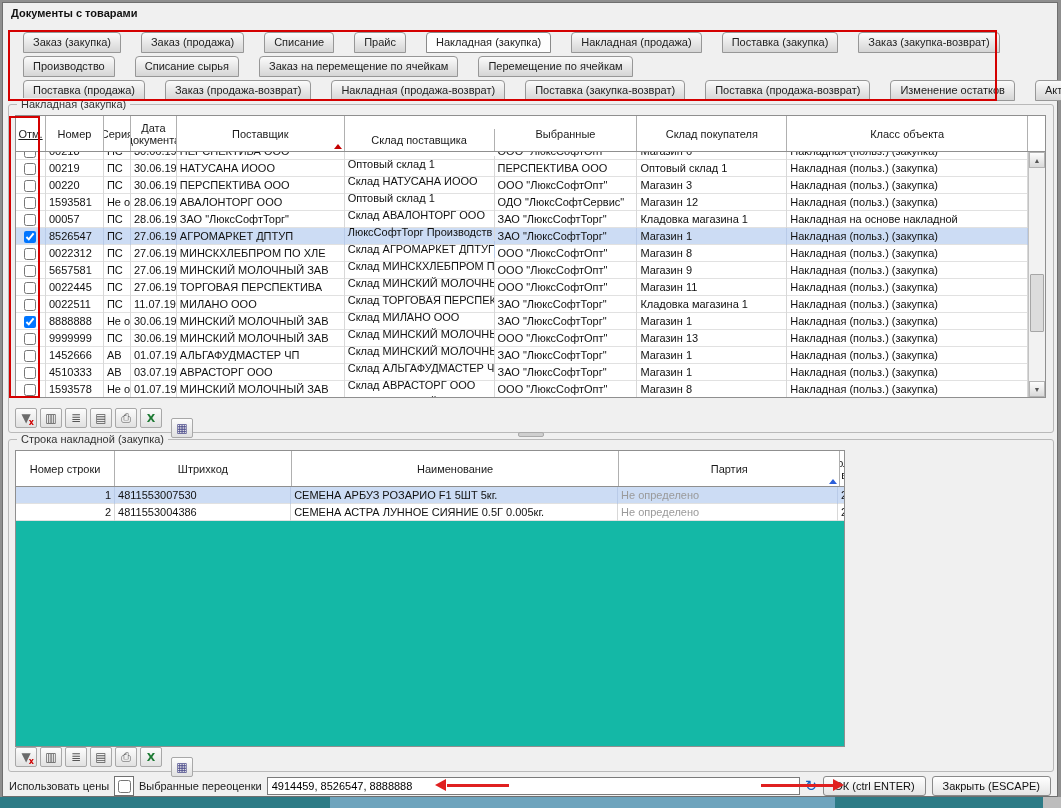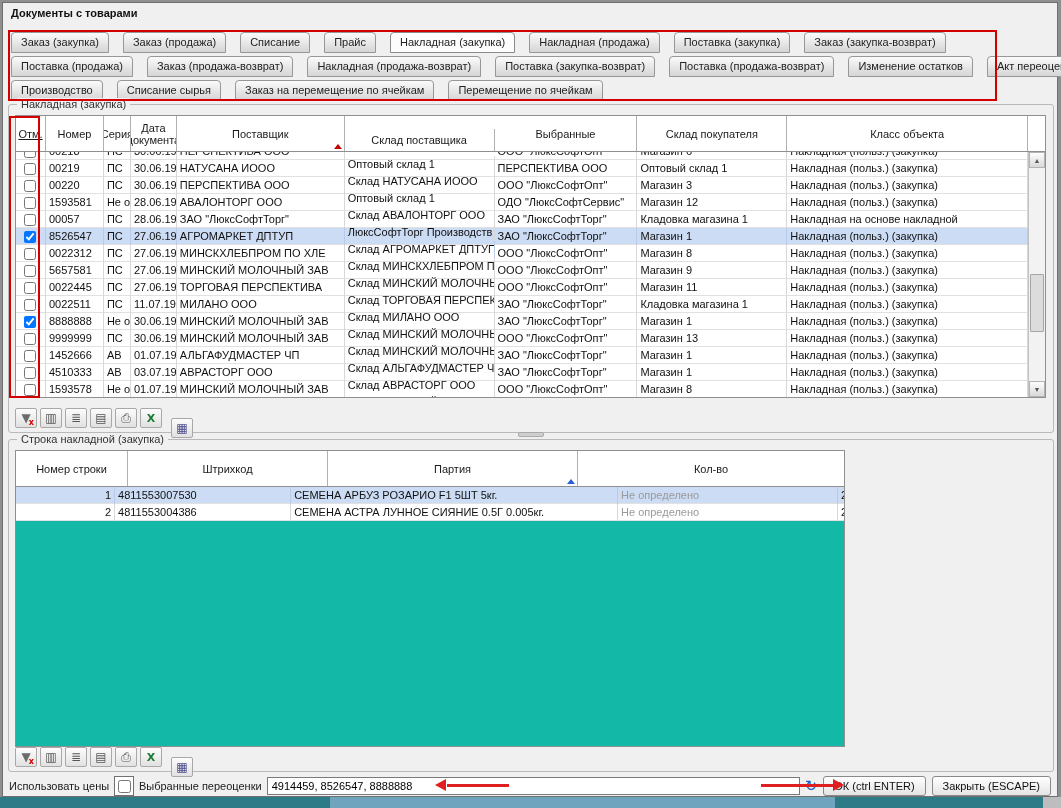--- a/index.html
+++ b/index.html
@@ -6,21 +6,21 @@
   html,body { width:1061px; height:808px; overflow:hidden; }
   body { position:relative; background:#8f8f8f; font-family:"Liberation Sans","DejaVu Sans",sans-serif; }
 
   .dialog { position:absolute; left:2px; top:2px; width:1056px; height:795px;
             background:#f0f0f0; border:1px solid #6f6f6f; }
 
   .win-title { position:absolute; left:8px; top:4px; font-size:11px; font-weight:bold; color:#111; }
 
   
   .tabs { position:absolute; left:8px; top:29px; width:1046px; }
-  .tabrow { display:flex; flex-wrap:nowrap; gap:14px; margin-bottom:3px; }
+  .tabrow { display:flex; flex-wrap:nowrap; gap:20px; margin-bottom:3px;padding-left:12px; }
   .tab { white-space:nowrap; font-size:11px; color:#222; padding:3px 9px 4px;
          background:linear-gradient(#fbfbfb,#d5d5d5); border:1px solid #979797;
          border-radius:4px 4px 0 0; cursor:pointer; }
   .tab.active { background:#fdfdfd; border-color:#8a8a8a; box-shadow:inset 0 1px 0 #fff; }
 
   
   .groupbox { position:absolute; border:1px solid #b9b9b9; border-radius:3px; background:#f0f0f0; }
   .gb1 { left:5px; top:101px; width:1046px; height:329px; }
   .gb2 { left:5px; top:436px; width:1046px; height:333px; }
   .gb-label { position:absolute; top:-7px; left:8px; background:#f0f0f0; padding:0 4px;
@@ -135,34 +135,34 @@
         <div class="tab">Заказ (продажа)</div>
         <div class="tab">Списание</div>
         <div class="tab">Прайс</div>
         <div class="tab active">Накладная (закупка)</div>
         <div class="tab">Накладная (продажа)</div>
         <div class="tab">Поставка (закупка)</div>
         <div class="tab">Заказ (закупка-возврат)</div>
       </div>
     <div class="tabrow">
 
+    <div class="tab">Производство</div>
+        <div class="tab">Списание сырья</div>
+        <div class="tab">Заказ на перемещение по ячейкам</div>
+        <div class="tab">Перемещение по ячейкам</div>
+      </div>
+    <div class="tabrow">
+
     <div class="tab">Поставка (продажа)</div>
         <div class="tab">Заказ (продажа-возврат)</div>
         <div class="tab">Накладная (продажа-возврат)</div>
         <div class="tab">Поставка (закупка-возврат)</div>
         <div class="tab">Поставка (продажа-возврат)</div>
         <div class="tab">Изменение остатков</div>
         <div class="tab">Акт переоценки</div>
-      </div>
-    <div class="tabrow">
-
-    <div class="tab">Производство</div>
-        <div class="tab">Списание сырья</div>
-        <div class="tab">Заказ на перемещение по ячейкам</div>
-        <div class="tab">Перемещение по ячейкам</div>
       </div>
   </div>
 
   <div class="groupbox gb1">
     <div class="gb-label">Накладная (закупка)</div>
 
     <div class="grid t1">
       <div class="ghead">
         <div class="hcell c0">Отм.</div>
         <div class="hcell c1">Номер</div>
@@ -401,20 +401,21 @@
       <div class="handle"></div>
     </div>
 
   <div class="groupbox gb2">
     <div class="gb-label">Строка накладной (закупка)</div>
 
     <div class="grid t2">
       <div class="ghead">
         <div class="hcell l0">Номер строки</div>
         <div class="hcell l1">Штрихкод</div>
+        <div class="hcell l2">Наименование</div>
         <div class="hcell l3">
           <span>Партия</span>
           <span class="sort blue"></span>
         </div>
         <div class="hcell l4">Кол-во</div>
       </div>
       <div class="gbody">
         <div class="rows-clip2">
 
         <div class="row hl">

